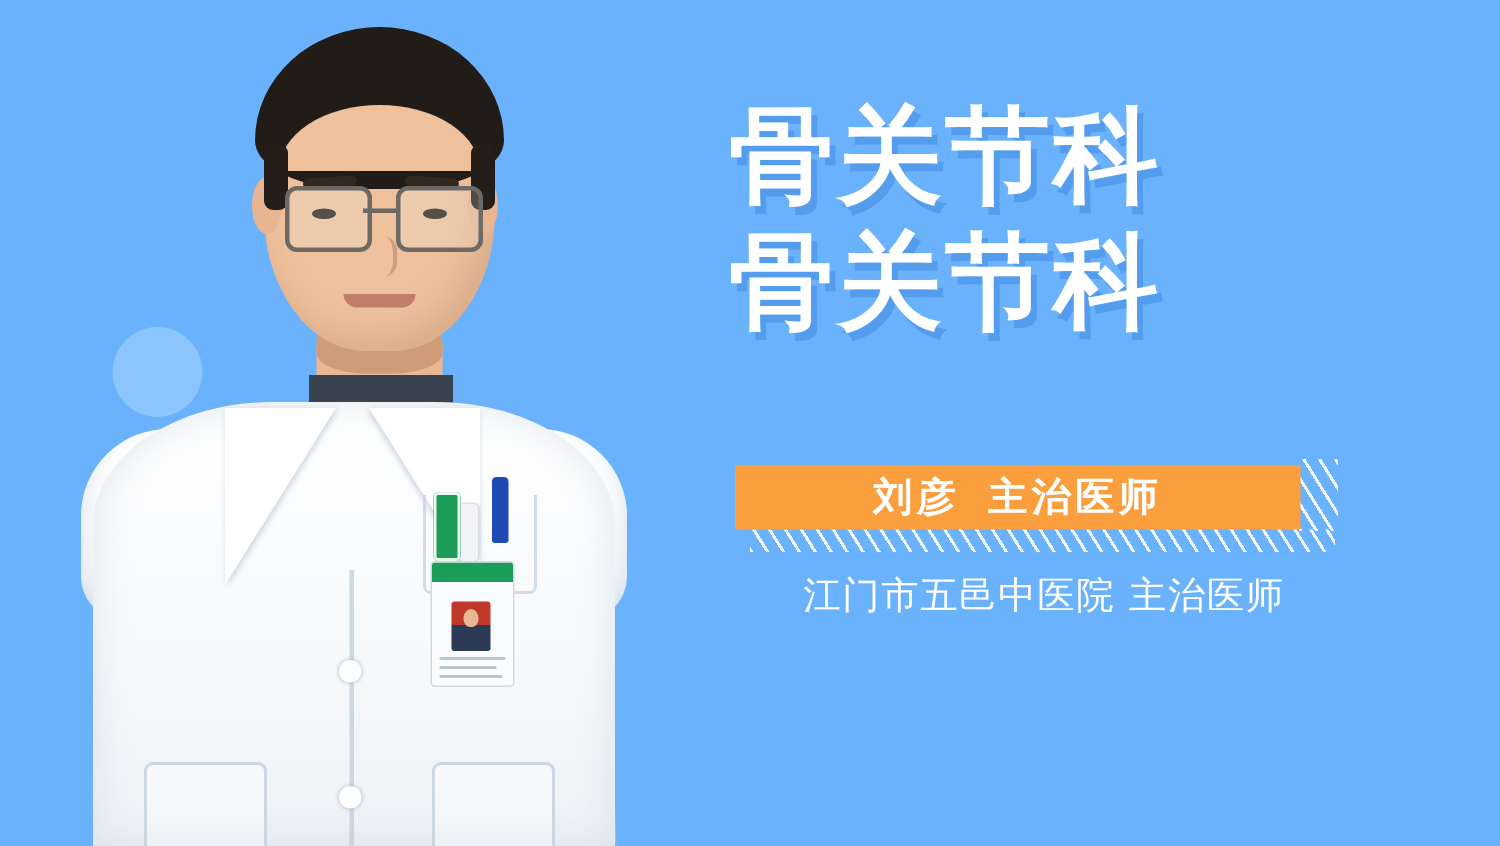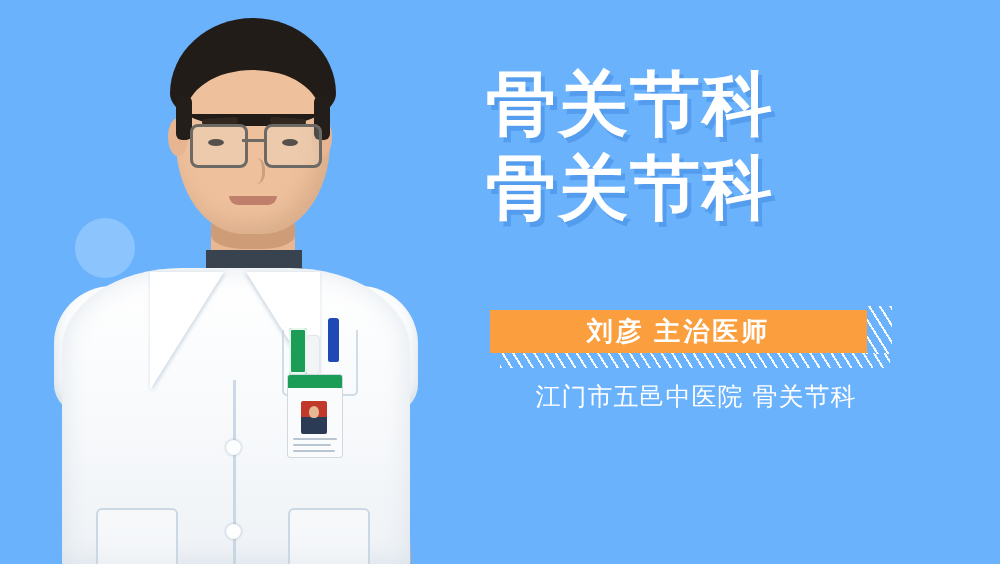--- a/index.html
+++ b/index.html
@@ -386,21 +386,21 @@
     left: 490px;
     top: 310px;
     width: 377px;
     height: 43px;
     background: #fa9e3e;
     display: flex;
     align-items: center;
     justify-content: center;
   }
   .name-badge-text {
-    font-family: Liberation Serif, serif;
+    font-family: Liberation Mono, monospace;
     font-size: 26px;
     font-weight: bold;
     color: #ffffff;
     letter-spacing: 3px;
     white-space: nowrap;
   }
 
   
   .hatch {
     position: absolute;
@@ -502,15 +502,15 @@
   </div>
 
   <div class="hatch hatch-right"></div>
 
   <div class="name-badge">
     <span class="name-badge-text">刘彦   主治医师</span>
   </div>
 
   <div class="hatch hatch-bottom"></div>
 
-  <div class="hospital">江门市五邑中医院  骨关节科</div>
+  <div class="hospital">江门市五邑中医院  主治医师</div>
 
 </div>
 
 </body></html>

